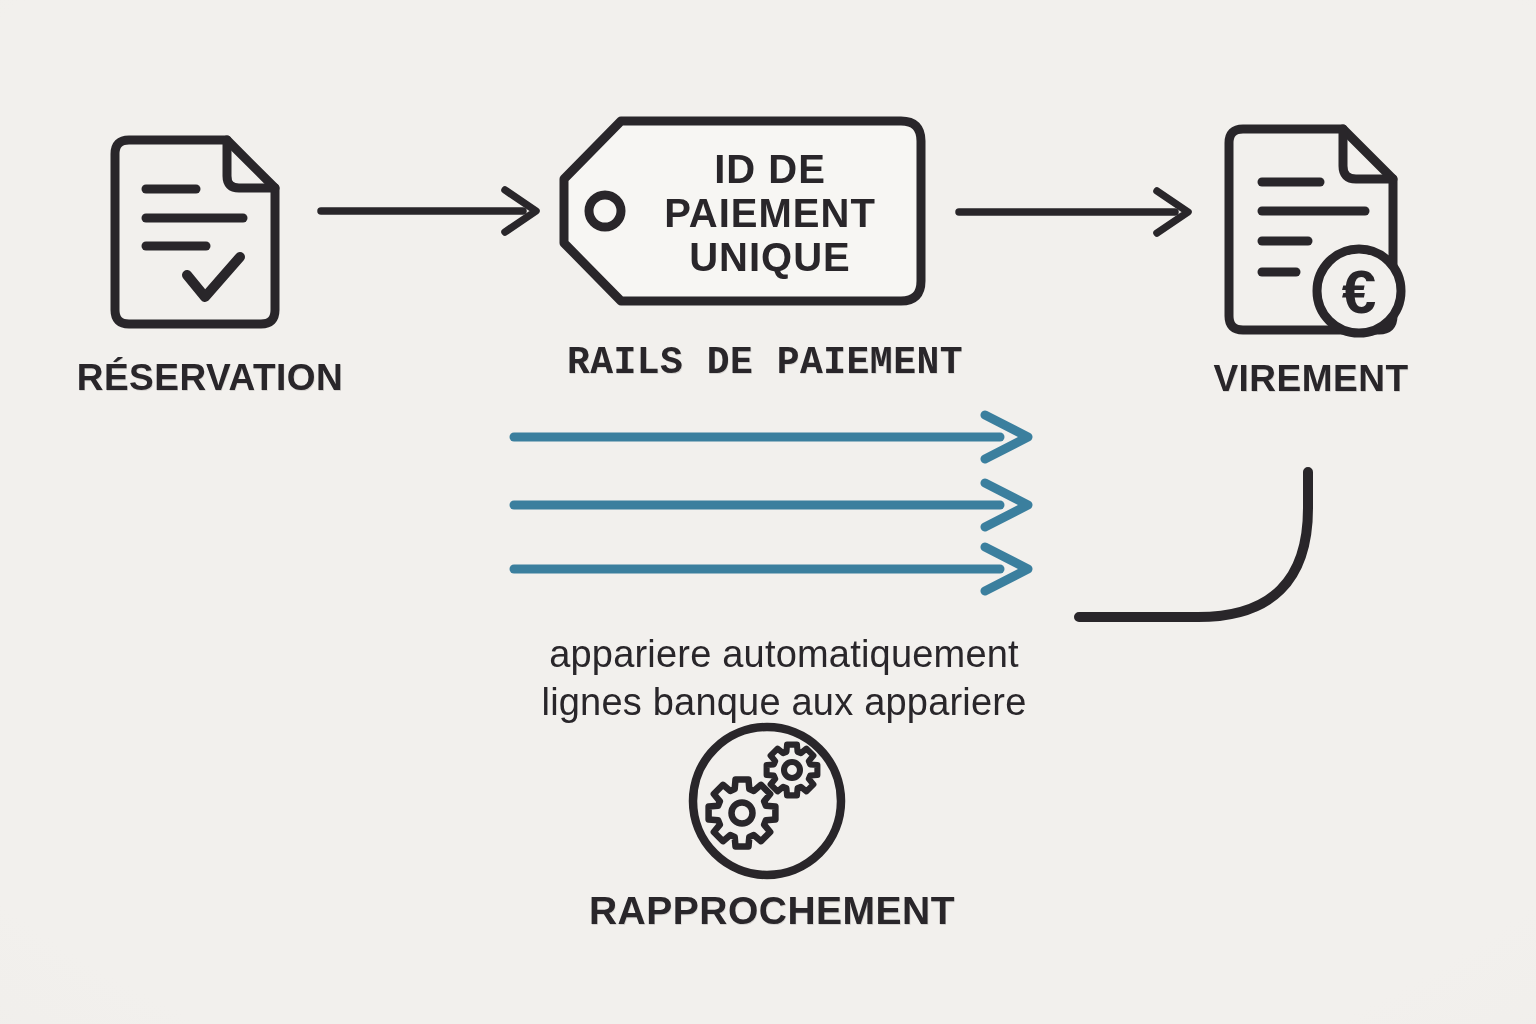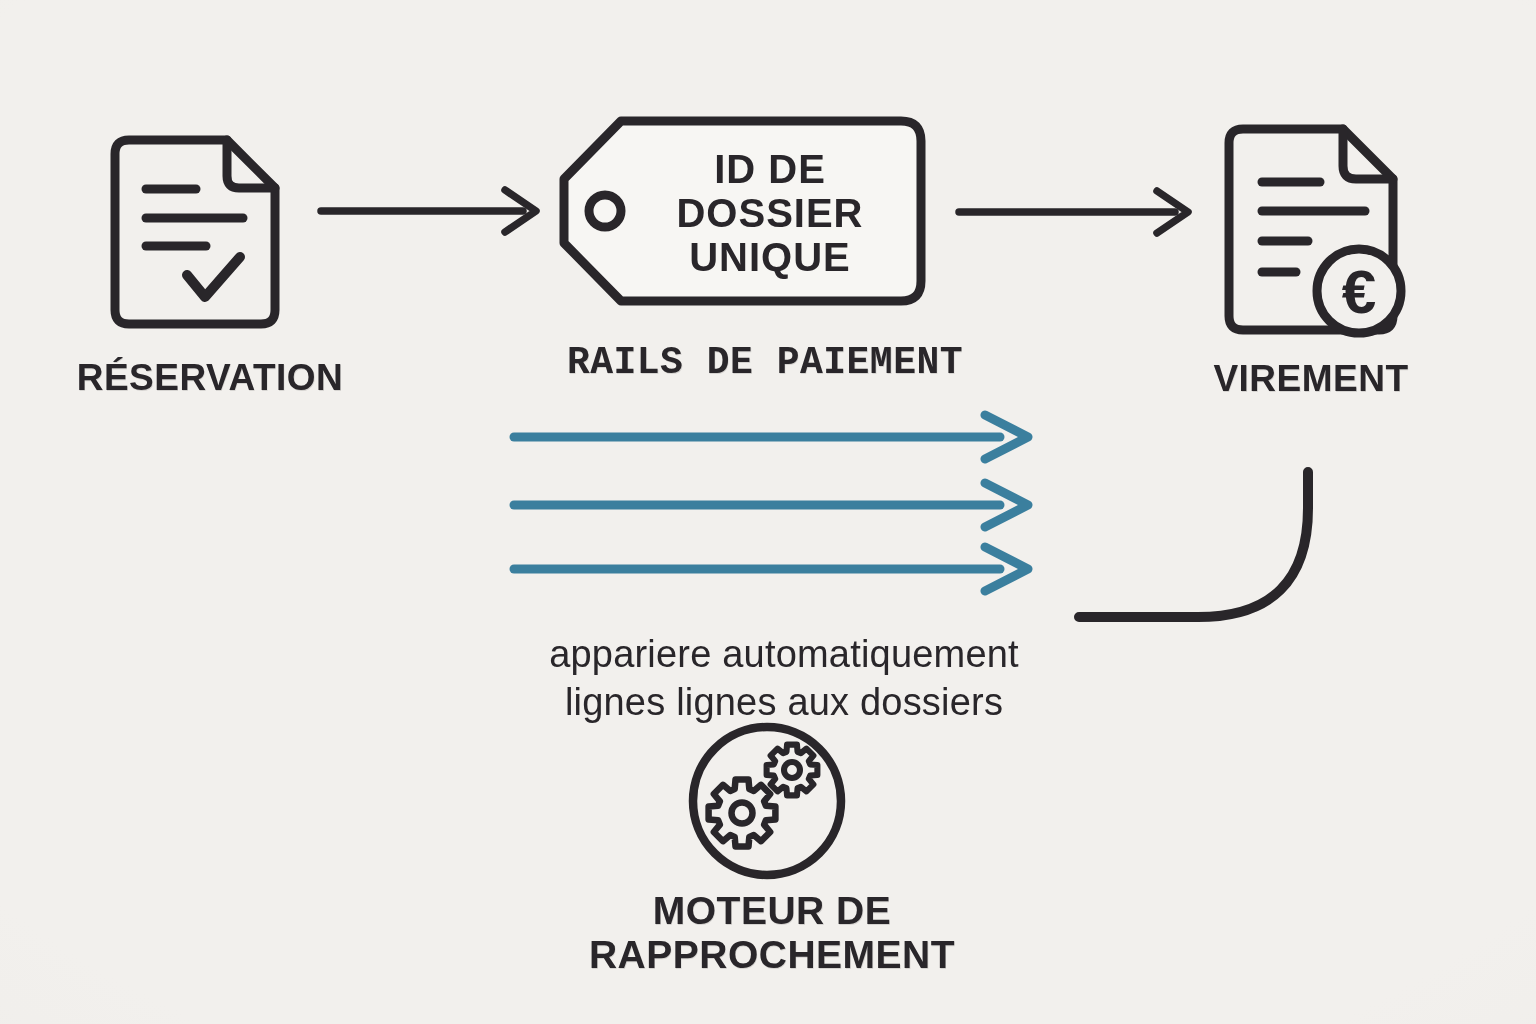--- a/index.html
+++ b/index.html
@@ -75,21 +75,21 @@
     <path class="ink" stroke-width="7.5" d="M 190,7 L 221,28 L 190,49"></path>
   </svg>
 
   <div class="abs" style="left:0;top:0;">
     <svg class="abs" style="left:555px;top:112px;" width="382" height="198" viewBox="0 0 382 198" aria-hidden="true">
       <path class="tagfill" stroke-width="9" d="M 66,9 H 346 Q 366,9 366,29 V 169 Q 366,189 346,189 H 66 L 9,131 V 67 Z"></path>
       <circle class="ink" stroke-width="9" cx="50" cy="99" r="16"></circle>
     </svg>
     <div class="abs tag-text" style="left:625px;top:147px;width:290px;text-align:center;">
       <div>ID DE</div>
-      <div>DOSSIER</div>
+      <div>PAIEMENT</div>
       <div>UNIQUE</div>
     </div>
     <div class="abs caption cap-38" style="left:540px;top:341px;width:450px;">RAILS DE PAIEMENT</div>
   </div>
 
   <svg class="abs" style="left:953px;top:184px;" width="242" height="56" viewBox="0 0 242 56" aria-hidden="true">
     <path class="ink" stroke-width="7.5" d="M 6,28 H 222"></path>
     <path class="ink" stroke-width="7.5" d="M 204,7 L 235,28 L 204,49"></path>
   </svg>
 
@@ -123,37 +123,36 @@
       <path class="accent" stroke-width="9" d="M 480,141 L 523,163 L 480,185"></path>
     </g>
   </svg>
 
   <svg class="abs" style="left:1068px;top:463px;" width="255" height="165" viewBox="0 0 255 165" aria-hidden="true">
     <path class="ink" stroke-width="10" d="M 240,9 V 45 Q 240,154 130,154 H 11"></path>
   </svg>
 
   <div class="abs annotation" style="left:480px;top:606px;width:608px;margin-top:24px;">
     <div>appariere automatiquement</div>
-    <div>lignes lignes aux dossiers</div>
+    <div>lignes banque aux appariere</div>
   </div>
 
   <div class="abs" style="left:0;top:0;">
     <svg class="abs" style="left:684px;top:718px;" width="166" height="166" viewBox="0 0 166 166" aria-hidden="true">
       <defs>
         <path id="gear-shape" d="M23.9 -7.3 L33.4 -6.5 L33.4 6.5 L23.9 7.3 L22.1 11.7 L28.2 19 L19 28.2 L11.7 22.1 L7.3 23.9 L6.5 33.4 L-6.5 33.4 L-7.3 23.9 L-11.7 22.1 L-19 28.2 L-28.2 19 L-22.1 11.7 L-23.9 7.3 L-33.4 6.5 L-33.4 -6.5 L-23.9 -7.3 L-22.1 -11.7 L-28.2 -19 L-19 -28.2 L-11.7 -22.1 L-7.3 -23.9 L-6.5 -33.4 L6.5 -33.4 L7.3 -23.9 L11.7 -22.1 L19 -28.2 L28.2 -19 L22.1 -11.7 Z"></path>
       </defs>
       <circle class="ink" stroke-width="8.5" cx="83" cy="83" r="74"></circle>
       <g transform="translate(58,95)">
         <use href="#gear-shape" class="ink" stroke-width="6.5"></use>
         <circle class="ink" stroke-width="6.5" cx="0" cy="0" r="10.5"></circle>
       </g>
       <g transform="translate(108,52) scale(0.76)">
         <use href="#gear-shape" class="ink" stroke-width="8"></use>
         <circle class="ink" stroke-width="8" cx="0" cy="0" r="10.5"></circle>
       </g>
     </svg>
     <div class="abs caption cap-39" style="left:492px;top:889px;width:560px;">
-      <div>MOTEUR DE</div>
       <div>RAPPROCHEMENT</div>
     </div>
   </div>
 
 </div>
 
 </body></html>

